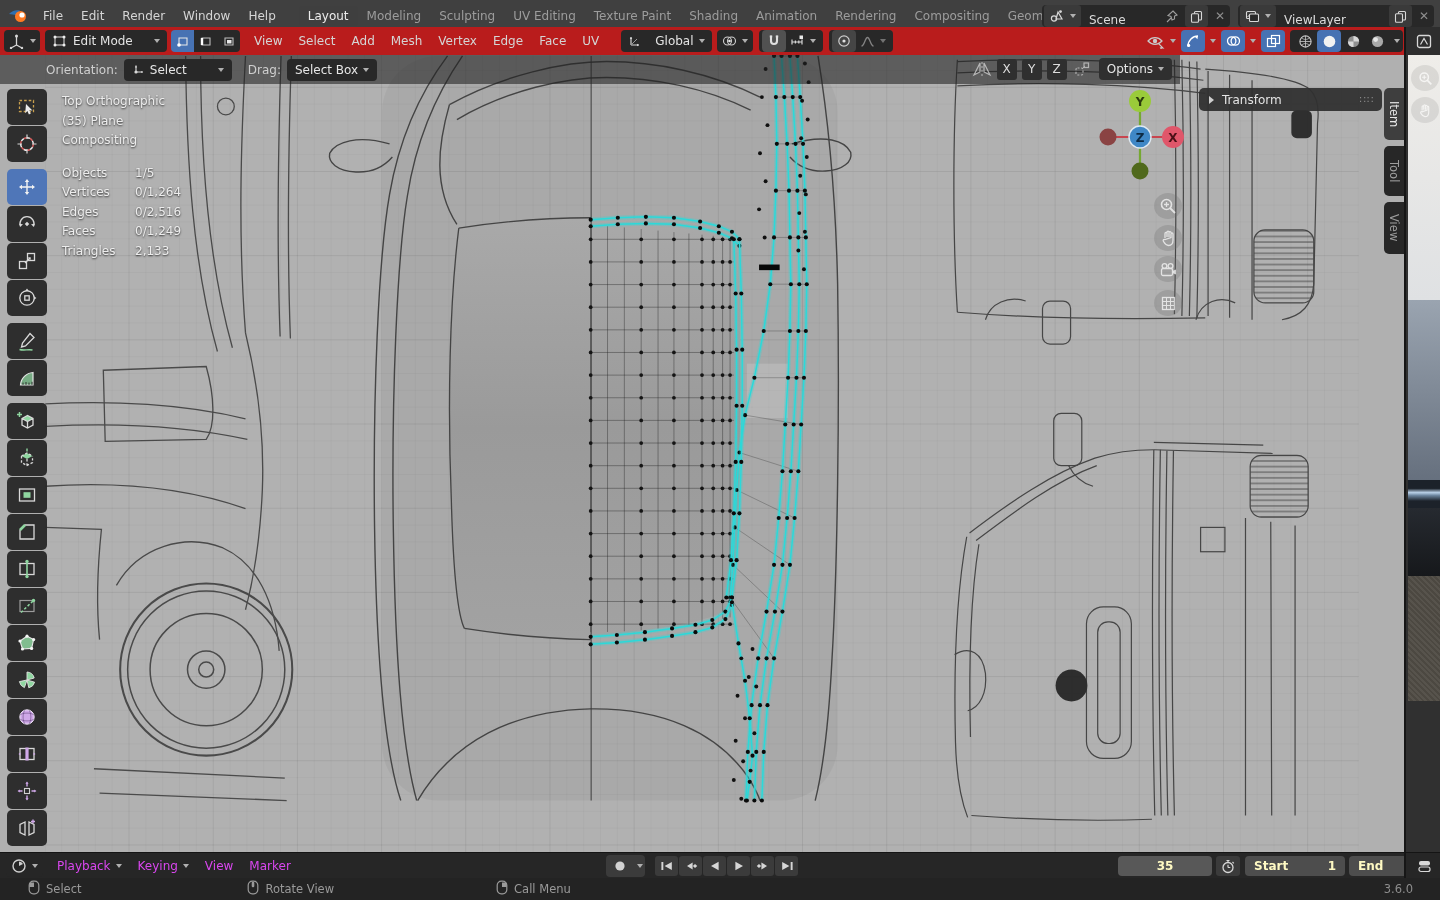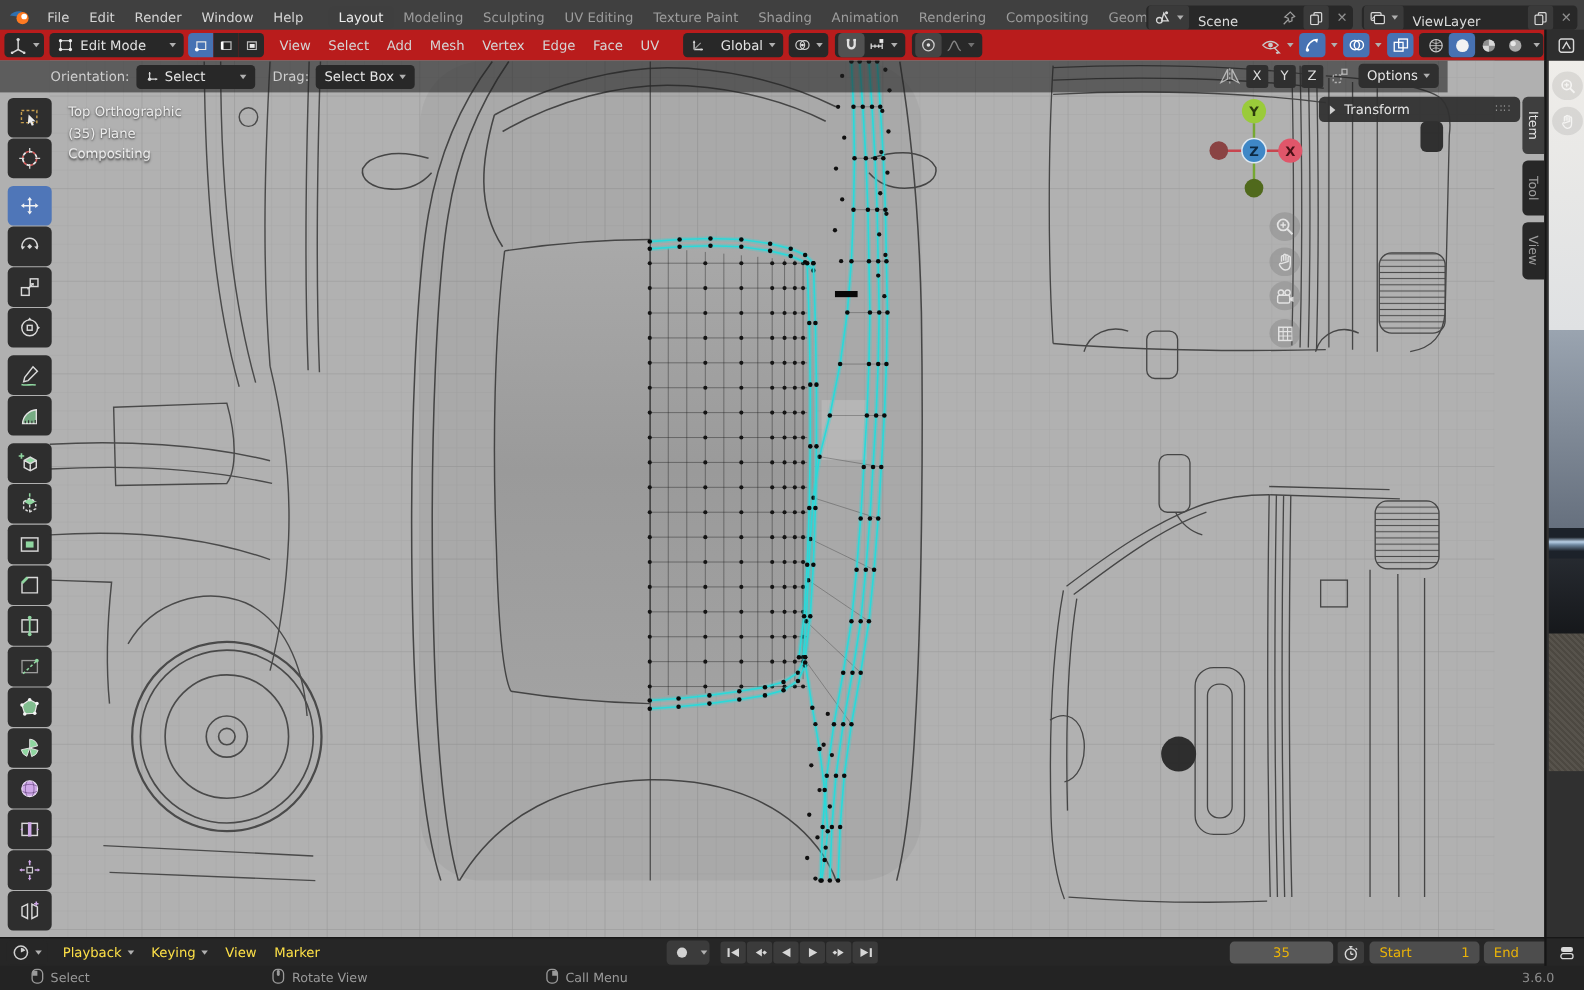--- a/index.html
+++ b/index.html
@@ -28,21 +28,21 @@
   .selbtn:last-child{border-radius:0 4px 4px 0;}
   .selbtn.on{background:#4772b3;}
   .tgl{width:24px;height:22px;display:flex;align-items:center;justify-content:center;border-radius:4px;}
   .tgl.on{background:#4772b3;}
   .tgl.dim{opacity:.55;}
   .grp{display:flex;align-items:center;background:#282828;border-radius:4px;height:22px;padding:0 3px;}
   #rheader{top:27px;left:1404px;width:36px;height:28px;background:#2e2e2e;border-left:2px solid #161616;display:flex;align-items:center;justify-content:center;}
   
   #viewport{top:55px;left:0;width:1404px;height:797px;background:#b0b0b0;overflow:hidden;}
   #scene{position:absolute;top:0;left:0;}
-  #toolstrip{position:absolute;top:0;left:0;width:1316px;height:29px;background:rgba(32,32,32,.58);display:flex;align-items:center;color:#d8d8d8;}
+  #toolstrip{position:absolute;top:0;left:0;width:1180px;height:29px;background:rgba(32,32,32,.58);display:flex;align-items:center;color:#d8d8d8;}
   #toolstrip .lbl{color:#cfcfcf;margin:0 6px;}
   #toolstrip .dd{background:#282828;border-radius:4px;height:22px;display:flex;align-items:center;padding:0 8px;color:#e6e6e6;}
   #ts-right{position:absolute;right:8px;top:3px;display:flex;align-items:center;gap:5px;}
   .axbtn{width:20px;height:21px;background:#2f2f2f;border-radius:3px;display:flex;align-items:center;justify-content:center;color:#dcdcdc;}
   
   #toolbar{position:absolute;left:7px;top:34px;width:40px;display:flex;flex-direction:column;}
   .tool{width:40px;height:36px;margin-bottom:1px;background:rgba(41,41,41,.96);border-radius:5px;display:flex;align-items:center;justify-content:center;}
   .tool.active{background:#4f76b8;}
   .tool.gap{margin-top:6px;}
   
@@ -57,23 +57,23 @@
   #npanel{position:absolute;left:1199px;top:33px;width:183px;height:23px;background:rgba(48,48,48,.94);border-radius:5px;display:flex;align-items:center;color:#e4e4e4;}
   #npanel .tri{width:0;height:0;border-top:4px solid transparent;border-bottom:4px solid transparent;border-left:5px solid #cfcfcf;margin:0 8px 0 10px;}
   #npanel .grip{margin-left:auto;margin-right:8px;color:#8d8d8d;font-size:10px;letter-spacing:1px;}
   .ntab{position:absolute;left:1384px;width:20px;background:#272727;color:#9d9d9d;border-radius:5px 0 0 5px;display:flex;align-items:center;justify-content:center;writing-mode:vertical-rl;font-size:11.5px;}
   .ntab.active{background:#3e3e3e;color:#e6e6e6;}
   
   #rpane{top:55px;left:1404px;width:36px;height:797px;background:#303030;border-left:2px solid #161616;overflow:hidden;}
   #rpane .ph{position:absolute;left:2px;width:34px;}
   
   #timeline{top:852px;left:0;width:1404px;height:26px;background:#262626;border-top:1px solid #141414;display:flex;align-items:center;}
-  #timeline .menu{padding:0 8px;color:#fde047;display:flex;align-items:center;}
+  #timeline .menu{padding:0 8px;color:#d946ef;display:flex;align-items:center;}
   .tbtn{width:23px;height:20px;background:#3b3b3b;border-radius:3px;display:flex;align-items:center;justify-content:center;margin-right:1px;}
-  .field{height:20px;border-radius:4px;background:#4d4d4d;color:#eab308;display:flex;align-items:center;justify-content:center;}
+  .field{height:20px;border-radius:4px;background:#4d4d4d;color:#fef9c3;display:flex;align-items:center;justify-content:center;font-weight:bold;}
   #tl-right{top:852px;left:1404px;width:36px;height:26px;background:#262626;border-top:1px solid #141414;border-left:2px solid #161616;display:flex;align-items:center;justify-content:center;}
   
   #statusbar{top:878px;left:0;width:1440px;height:22px;background:#232323;display:flex;align-items:center;color:#9a9a9a;font-size:11.5px;}
   #statusbar .hint{display:flex;align-items:center;gap:6px;}
   #statusbar .ver{position:absolute;right:27px;color:#8d8d8d;}
 </style>
 </head>
 <body>
 
 <div id="topbar" class="abs">
@@ -946,20 +946,32 @@
           <path d="M13 5 L18 7.5 V15.5 L13 18 Z" stroke="#d9d9d9" stroke-width="1.3" fill="none"></path>
           <path d="M17 2.5 V6.5 M15 4.5 H19" stroke="#cfa8e8" stroke-width="1.4"></path>
         </svg>
       </div>
     </div>
 
   <div id="stats">
     <div>Top Orthographic</div>
     <div>(35) Plane</div>
     <div>Compositing</div>
+    <div class="grid" id="stats-grid">
+        <span>Objects</span>
+        <span>1/5</span>
+        <span>Vertices</span>
+        <span>0/1,264</span>
+        <span>Edges</span>
+        <span>0/2,516</span>
+        <span>Faces</span>
+        <span>0/1,249</span>
+        <span>Triangles</span>
+        <span>2,133</span>
+      </div>
   </div>
 
   <svg id="gizmo" width="100" height="112" viewBox="0 0 100 112">
     <line x1="50" y1="35" x2="50" y2="96" stroke="#76a832" stroke-width="2.2"></line>
     <line x1="18" y1="60" x2="83" y2="60" stroke="#c8454f" stroke-width="2.2"></line>
     <circle cx="18" cy="60" r="8.5" fill="#8a4343"></circle>
     <circle cx="50" cy="94" r="8.5" fill="#50691c"></circle>
     <circle cx="50" cy="24" r="11" fill="#9acb3a"></circle>
     <text x="50" y="28.5" text-anchor="middle" font-size="12" font-weight="bold" fill="#2c3b0d">Y</text>
     <circle cx="83" cy="60" r="11" fill="#e0566a"></circle>

